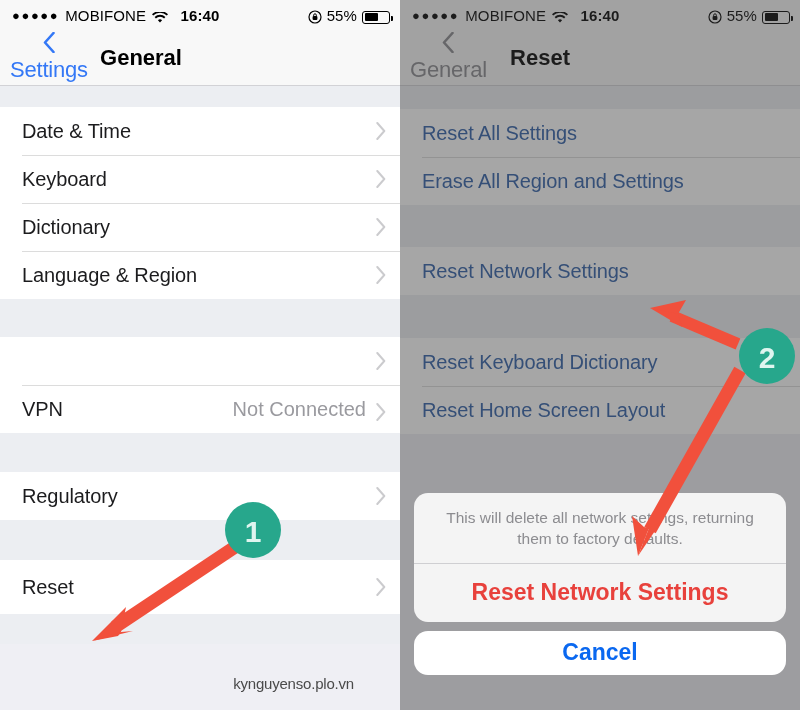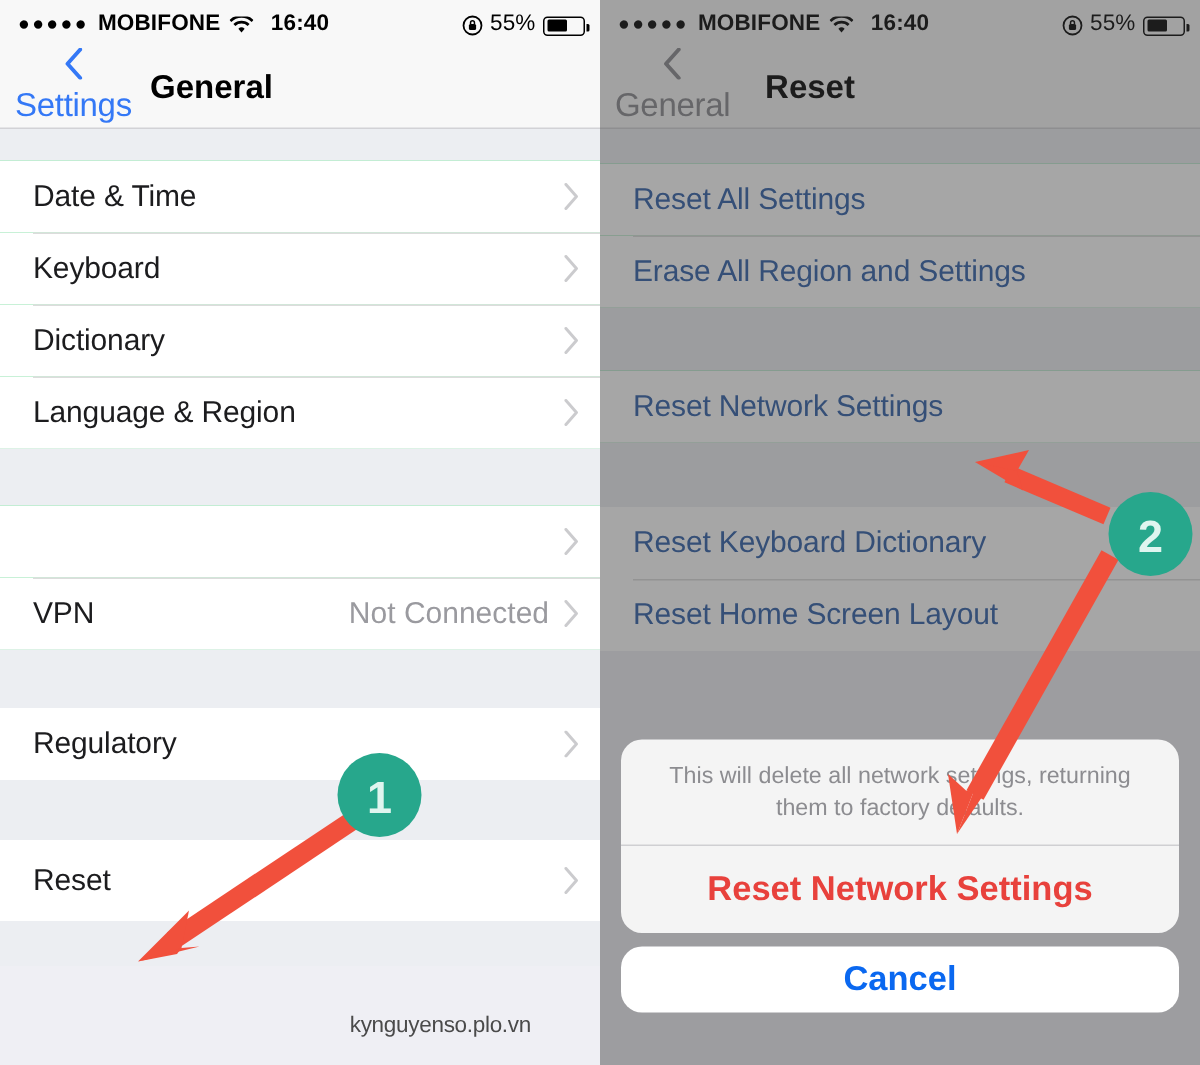--- a/index.html
+++ b/index.html
@@ -18,21 +18,21 @@
 
   
   .statusbar {
     position: relative; height: 30px; width: 100%;
     background: #f8f8f8;
     display: flex; align-items: center;
     font-size: 15px; color: #000; letter-spacing: 0.1px;
   }
   .sb-left { position: absolute; left: 12px; display: flex; align-items: center; gap: 6px; }
   .dots { letter-spacing: 1.6px; font-size: 13px; line-height: 1; }
-  .carrier { font-size: 15px; font-weight: 700; }
+  .carrier { font-size: 15px; font-weight: 400; }
   .wifi-ic { display: inline-block; width: 16px; height: 12px; position: relative; top: 1px; }
   .sb-center { position: absolute; left: 0; right: 0; text-align: center; font-size: 15px; font-weight: 600; }
   .sb-right { position: absolute; right: 10px; display: flex; align-items: flex-end; gap: 5px; }
   .lock-ic { width: 14px; height: 14px; }
   .batt { position: relative; width: 28px; height: 13px; border: 1.5px solid #000; border-radius: 3px; }
   .batt::after { content:""; position:absolute; right:-4px; top:4px; width:2.5px; height:5px; background:#000; border-radius:0 1px 1px 0; }
   .batt-fill { position: absolute; left: 1.5px; top: 1.5px; bottom: 1.5px; background:#000; border-radius:1px; }
 
   
   .navbar {
@@ -45,31 +45,31 @@
   .chev-left { width: 12px; height: 21px; }
   .nav-back-label { font-size: 22px; color: #3478f6; letter-spacing: -0.2px; }
   .nav-title { position: absolute; left:0; right:0; text-align: center; font-size: 22px; font-weight: 700; color:#000; }
   #pane-right .nav-back-label { color:#8a8a8e; }
   .nav-title-right { padding-right: 120px; }
   .nav-title-left  { padding-right: 118px; }
 
   
   .list-body { position: relative; width: 100%; }
   .gap { background: #eceef2; }
-  .group { background: #22c55e; }
+  .group { background: #701a75; }
   .row {
     position: relative; height: 48px; background:#fff;
     display: flex; align-items: center; padding: 0 14px 0 22px;
     cursor: pointer;
   }
   .row + .row::before {
     content:""; position:absolute; left:22px; right:0; top:0; height:1px; background:#dcdcdc;
   }
   .row-label { font-size: 20px; color:#1c1c1e; letter-spacing:-0.1px; }
-  .row-right { margin-left:auto; display:flex; align-items:center; gap:10px; }
+  .row-right { margin-left:auto; display:flex; align-items:flex-end; gap:10px; }
   .row-value { font-size: 20px; color:#9a9a9f; }
   .chev-right { width: 10px; height: 18px; opacity: .45; }
 
   
   .row-blue .row-label { color:#2f5fa8; }
 
   
   #dim { position:absolute; inset:0; background:rgba(60,60,62,0.46); pointer-events:none; }
 
   

